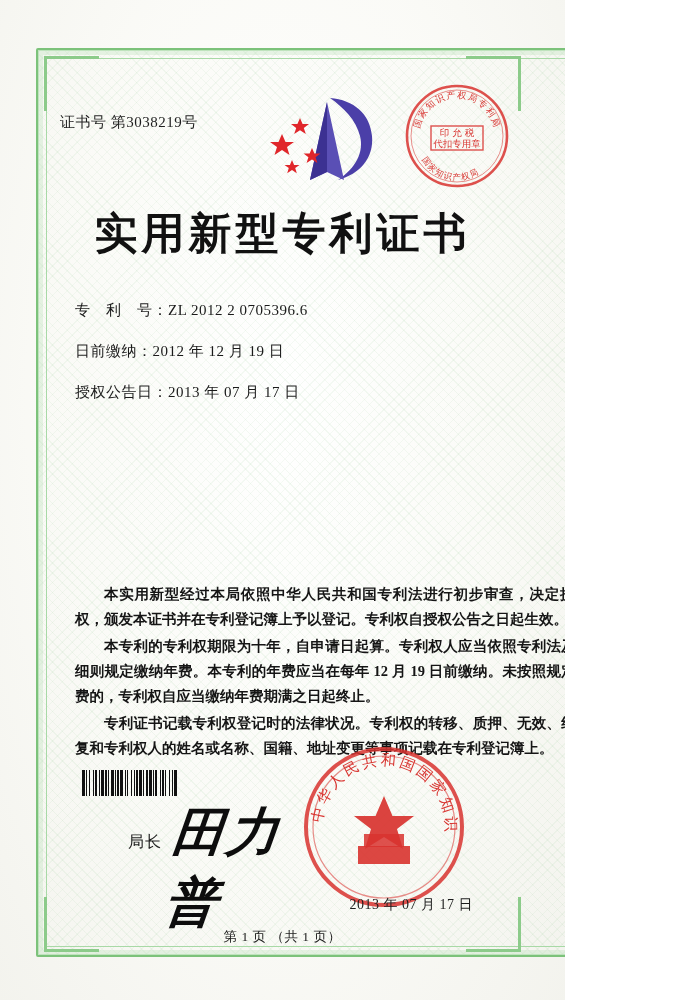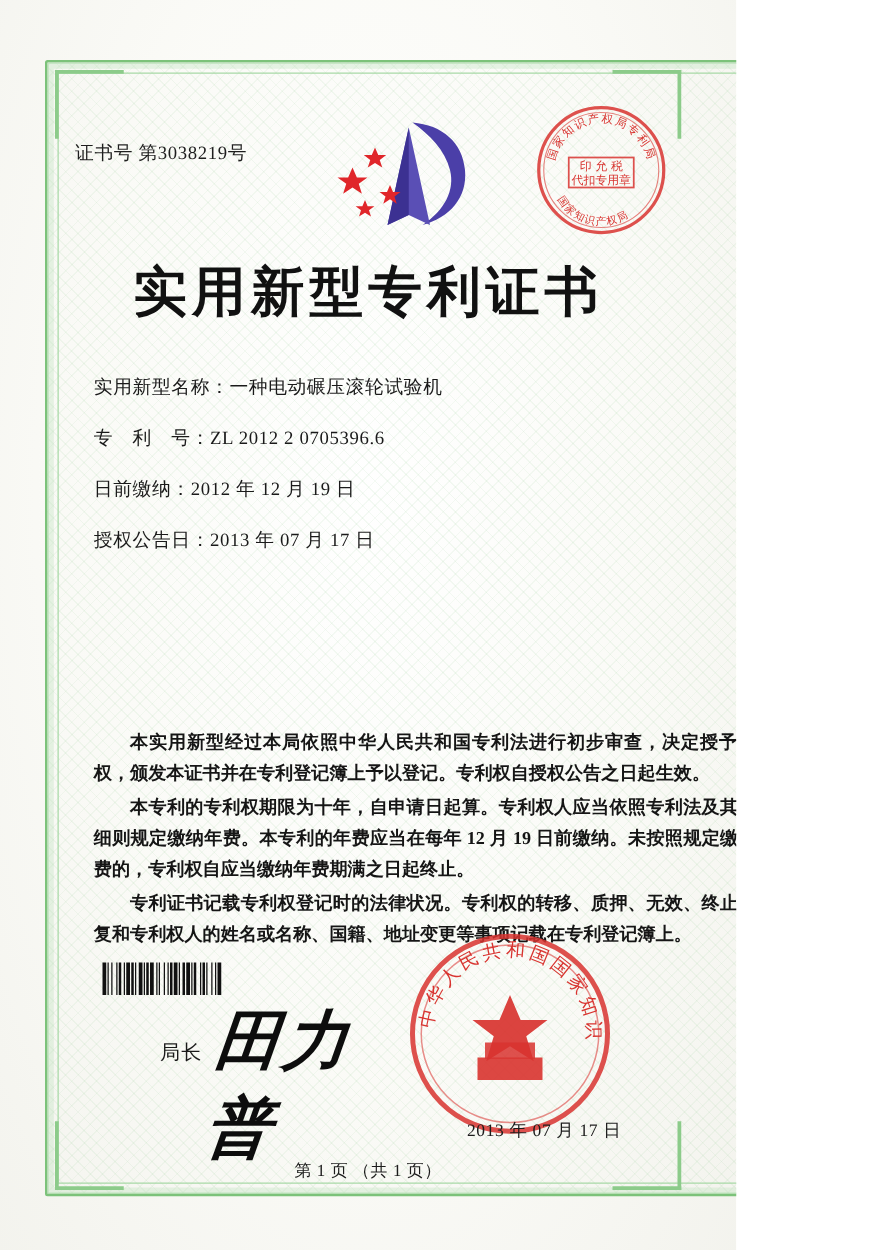--- a/index.html
+++ b/index.html
@@ -14,21 +14,20 @@
     color: #1a1a1a;
     overflow: hidden;
   }
 
   .page {
     position: relative;
     width: 565px;
     height: 1000px;
     background: #fdfdfb;
     overflow: hidden;
-    padding-left: 24px;
   }
 
   
   .paper-tint {
     position: absolute;
     inset: 0;
     background:
       radial-gradient(ellipse at 50% 40%, rgba(255,255,255,0.9) 0%, rgba(250,250,246,0.85) 55%, rgba(242,242,236,0.9) 100%);
     pointer-events: none;
   }
@@ -256,24 +255,20 @@
       <text font-size="8.5" fill="#d8332f" font-family="DejaVu Serif, serif" letter-spacing="1">
         <textPath href="#sealBotArc" startOffset="16%">国家知识产权局</textPath>
       </text>
     </svg>
   </div>
 
   <div class="main-title">实用新型专利证书</div>
 
   <div class="fields">
     <div class="field-row">
-      <span class="field-label">实用新型名称：</span>
-      <span class="field-value">一种电动碾压滚轮试验机</span>
-    </div>
-    <div class="field-row">
       <span class="field-label">专　利　号：</span>
       <span class="field-value">ZL 2012 2 0705396.6</span>
     </div>
     <div class="field-row">
       <span class="field-label">日前缴纳：</span>
       <span class="field-value">2012 年 12 月 19 日</span>
     </div>
     <div class="field-row">
       <span class="field-label">授权公告日：</span>
       <span class="field-value">2013 年 07 月 17 日</span>

